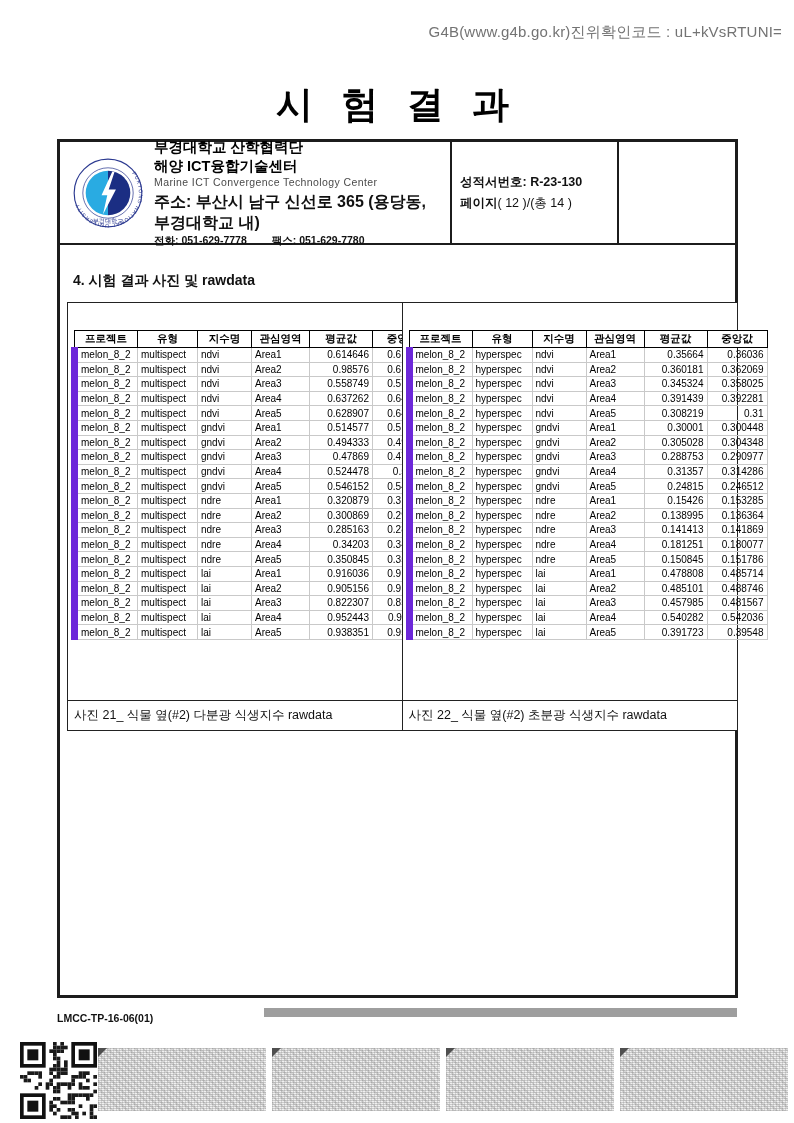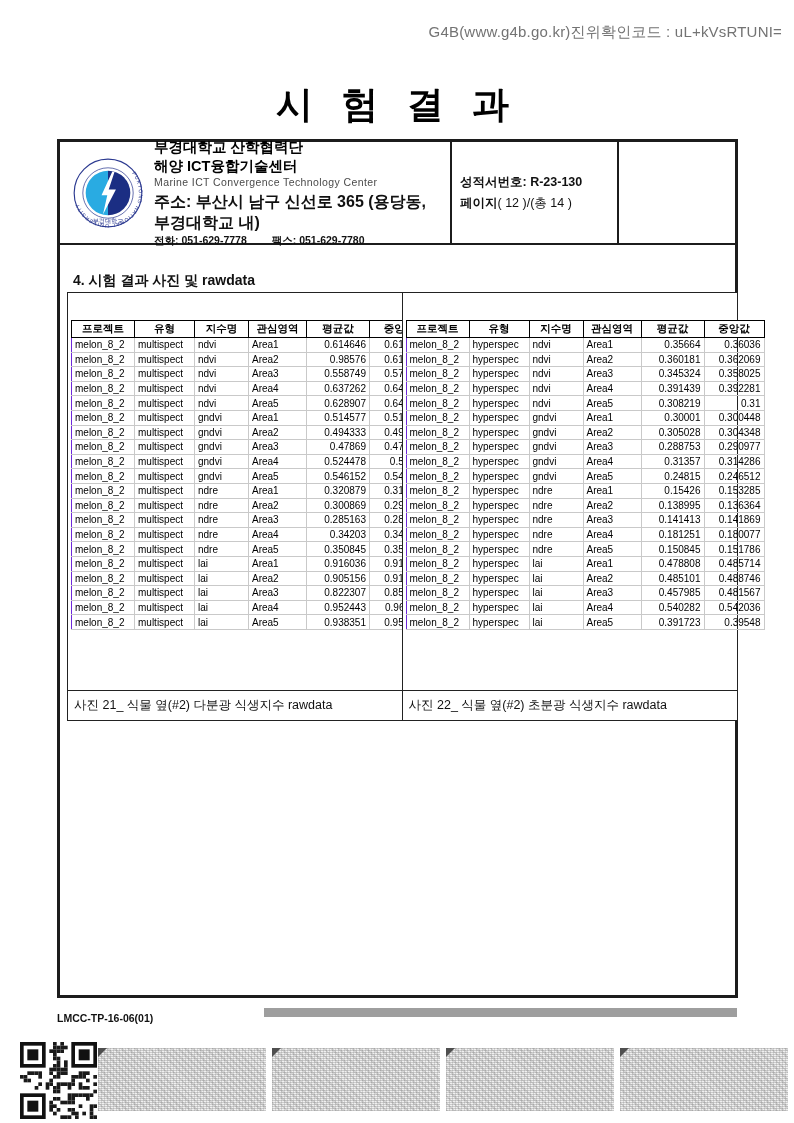--- a/index.html
+++ b/index.html
@@ -29,34 +29,34 @@
   .org-contact .fax{margin-left:22px;}
   .cell-report{width:167px;border-right:2px solid #1c1c1c;box-sizing:border-box;
     display:flex;flex-direction:column;justify-content:center;padding-left:8px;font-size:12.5px;}
   .report-line{font-weight:bold;margin:2px 0;}
   .page-line{margin:2px 0;}
   .page-line .lbl{font-weight:bold;}
   .cell-empty{flex:1;}
   
   .section-heading{margin:27px 0 0 13px;font-size:14px;font-weight:bold;}
   
-  .content{position:absolute;left:7px;top:150px;display:flex;}
+  .content{position:absolute;left:7px;top:160px;display:flex;}
   .panel{width:336px;height:429px;border:1.5px solid #222;box-sizing:border-box;
     display:flex;flex-direction:column;background:#fff;}
   .panel.right{margin-left:-1.5px;}
   
   .data-table{margin:27px 0 0 3px;border-collapse:collapse;table-layout:fixed;
     width:328px;font-size:10px;color:#000;}
   .data-table th{border:1px solid #000;font-weight:bold;padding:1px 2px;height:14px;
     font-size:10.5px;text-align:center;overflow:hidden;white-space:nowrap;background:#fff;}
   .data-table td{height:13.6px;padding:0 3px;border-right:1px solid #c9c9c9;
     border-bottom:1px solid #c9c9c9;overflow:hidden;white-space:nowrap;}
   .data-table td.num{text-align:right;}
   .data-table td.txt{text-align:left;padding-right:0;}
-  .data-table tbody td:first-child{border-left:1px solid #6d28d9;}
+  .data-table tbody td:first-child{border-left:7px solid #6d28d9;}
   .data-table th:nth-child(1){width:58px;}
   .data-table th:nth-child(2){width:55px;}
   .data-table th:nth-child(3){width:49px;}
   .data-table th:nth-child(4){width:53px;}
   .data-table th:nth-child(5){width:58px;}
   .data-table th:nth-child(6){width:55px;}
   
   .caption{margin-top:auto;border-top:1.5px solid #222;height:30px;display:flex;
     align-items:center;padding-left:6px;font-size:12.5px;box-sizing:border-box;}
   

